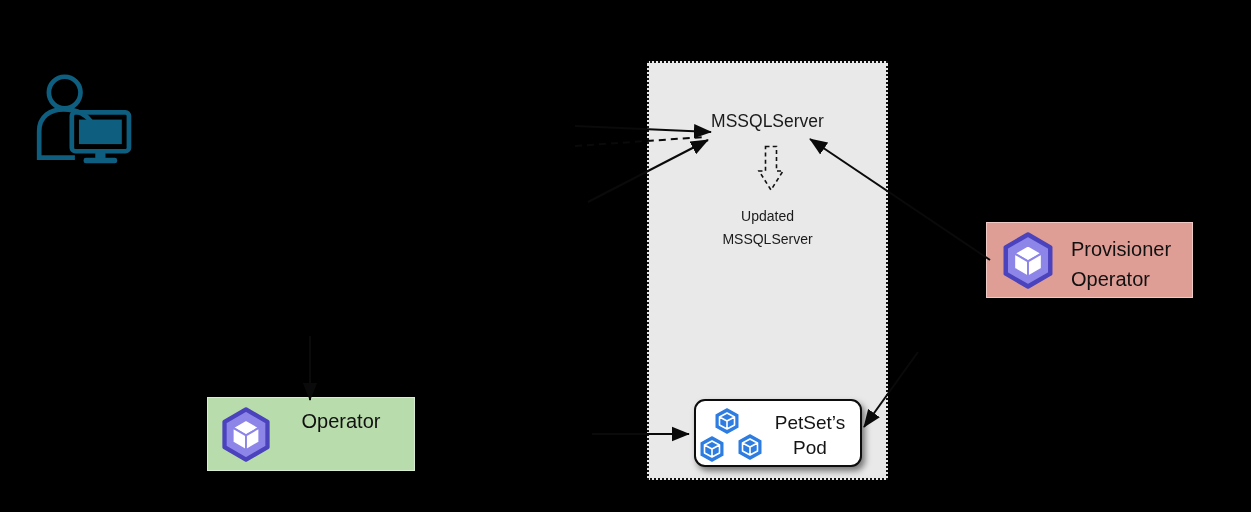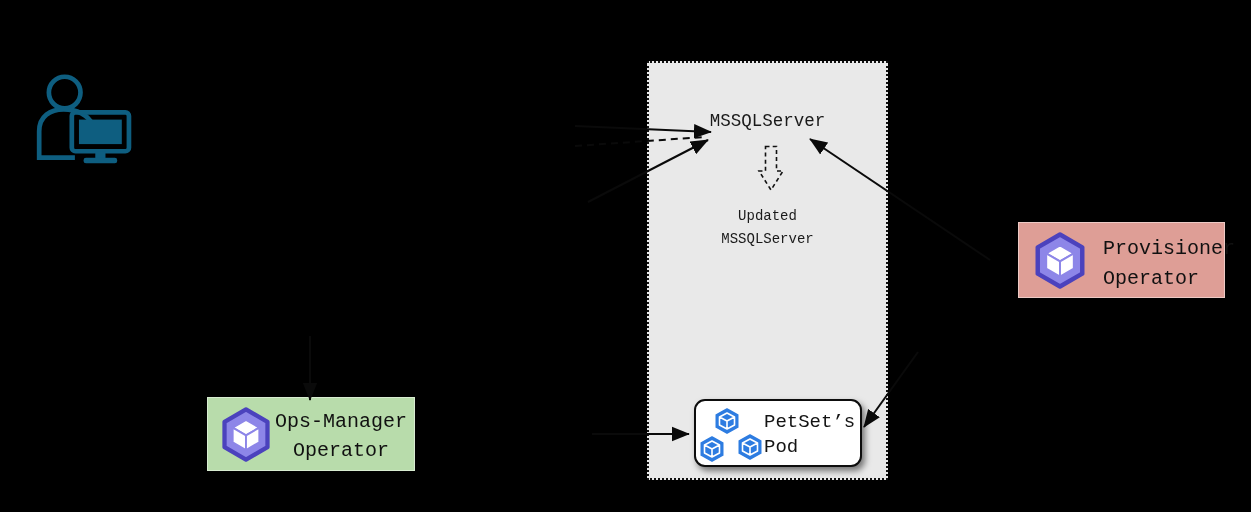--- a/index.html
+++ b/index.html
@@ -1,42 +1,42 @@
 <!DOCTYPE html>
 <html style="--background: #000000; --panel-fill: #e9e9e9; --panel-border: #111111; --ops-manager-fill: #b8dcab; --provisioner-fill: #de9e96; --operator-icon-fill: #8d86e8; --operator-icon-border: #4b42bd; --pod-icon-blue: #2d7ce1; --user-icon-teal: #0e5e80; --arrow-black: #0a0a0a; --label-text: #1a1a1a;"><head>
 <meta charset="utf-8">
 <style>
   html,body{margin:0;padding:0;background:#000;}
   .stage{
     position:relative;width:1251px;height:496px;background:var(--background,#000);
-    overflow:hidden;font-family:Liberation Mono, monospace;color:var(--label-text,#1a1a1a);
+    overflow:hidden;font-family:Liberation Sans, sans-serif;color:var(--label-text,#1a1a1a);
   }
   .overlay{position:absolute;left:0;top:0;width:1251px;height:512px;pointer-events:none;z-index:5;}
   .arrow{stroke:var(--arrow-black,#0a0a0a);stroke-width:2;fill:none;}
   .arrow.dashed{stroke-dasharray:7 5;}
 
   .panel{
     position:absolute;left:647px;top:61px;width:241px;height:419px;box-sizing:border-box;
     background:var(--panel-fill,#e9e9e9);border:2px dotted var(--panel-border,#111);z-index:1;
   }
   .mssql-label{position:absolute;left:0;top:47px;width:100%;text-align:center;font-size:17.5px;line-height:22px;}
   .update-arrow{position:absolute;left:108px;top:82px;}
   .updated-label{position:absolute;left:0;top:142px;width:100%;text-align:center;font-size:14px;line-height:22.5px;}
 
   .petset-box{
     position:absolute;left:45px;top:336px;width:168px;height:68px;box-sizing:border-box;
     background:#fff;border:2px solid #0d0d0d;border-radius:11px;
     box-shadow:3px 4px 6px rgba(0,0,0,0.5);z-index:2;
   }
   .petset-pods{position:absolute;left:2px;top:4px;}
-  .petset-label{position:absolute;left:68px;right:4px;top:9px;text-align:left;font-size:19px;line-height:25px;color:#141414;}
+  .petset-label{position:absolute;left:68px;right:4px;top:9px;text-align:center;font-size:19px;line-height:25px;color:#141414;}
 
   .op-box{position:absolute;box-sizing:border-box;z-index:2;}
   .op-box.green{left:207px;top:397px;width:208px;height:74px;background:var(--ops-manager-fill,#b8dcab);border:1px solid rgba(255,255,255,0.45);}
-  .op-box.pink{left:1018px;top:222px;width:207px;height:76px;background:var(--provisioner-fill,#de9e96);border:1px solid rgba(255,255,255,0.45);}
+  .op-box.pink{left:986px;top:222px;width:207px;height:76px;background:var(--provisioner-fill,#de9e96);border:1px solid rgba(255,255,255,0.45);}
   .op-icon{position:absolute;}
   .green .op-icon{left:12px;top:9px;}
   .pink .op-icon{left:14px;top:9px;}
   .op-label{position:absolute;font-size:20px;line-height:29px;color:#111;}
   .green .op-label{left:62px;top:9px;width:142px;text-align:center;}
   .pink .op-label{left:84px;top:11px;text-align:left;line-height:30px;}
 
   .person{position:absolute;left:30px;top:63px;z-index:2;}
   .tealstroke{stroke:var(--user-icon-teal,#0e5e80);fill:none;}
   .tealfill{fill:var(--user-icon-teal,#0e5e80);}
@@ -89,21 +89,20 @@
   </div>
 
   <div class="op-box green">
     <svg class="op-icon" width="52" height="55" viewBox="0 0 60 64">
       <polygon points="30,2.8 55,17.2 55,46.8 30,61.2 5,46.8 5,17.2" style="fill:var(--operator-icon-fill,#8d86e8);stroke:var(--operator-icon-border,#4b42bd)" stroke-width="5" stroke-linejoin="round"></polygon>
       <polygon points="30,15 45.5,24 30,33 14.5,24" fill="#fff" style="stroke:var(--operator-icon-fill,#8d86e8)" stroke-width="2.2" stroke-linejoin="round"></polygon>
       <polygon points="14.5,24 30,33 30,50 14.5,41" fill="#fff" style="stroke:var(--operator-icon-fill,#8d86e8)" stroke-width="2.2" stroke-linejoin="round"></polygon>
       <polygon points="45.5,24 45.5,41 30,50 30,33" fill="#fff" style="stroke:var(--operator-icon-fill,#8d86e8)" stroke-width="2.2" stroke-linejoin="round"></polygon>
     </svg>
     <div class="op-label">
-      <div>Ops-Manager</div>
       <div>Operator</div>
     </div>
   </div>
 
   <div class="op-box pink">
     <svg class="op-icon" width="54" height="57" viewBox="0 0 60 64">
       <polygon points="30,2.8 55,17.2 55,46.8 30,61.2 5,46.8 5,17.2" style="fill:var(--operator-icon-fill,#8d86e8);stroke:var(--operator-icon-border,#4b42bd)" stroke-width="5" stroke-linejoin="round"></polygon>
       <polygon points="30,15 45.5,24 30,33 14.5,24" fill="#fff" style="stroke:var(--operator-icon-fill,#8d86e8)" stroke-width="2.2" stroke-linejoin="round"></polygon>
       <polygon points="14.5,24 30,33 30,50 14.5,41" fill="#fff" style="stroke:var(--operator-icon-fill,#8d86e8)" stroke-width="2.2" stroke-linejoin="round"></polygon>
       <polygon points="45.5,24 45.5,41 30,50 30,33" fill="#fff" style="stroke:var(--operator-icon-fill,#8d86e8)" stroke-width="2.2" stroke-linejoin="round"></polygon>

